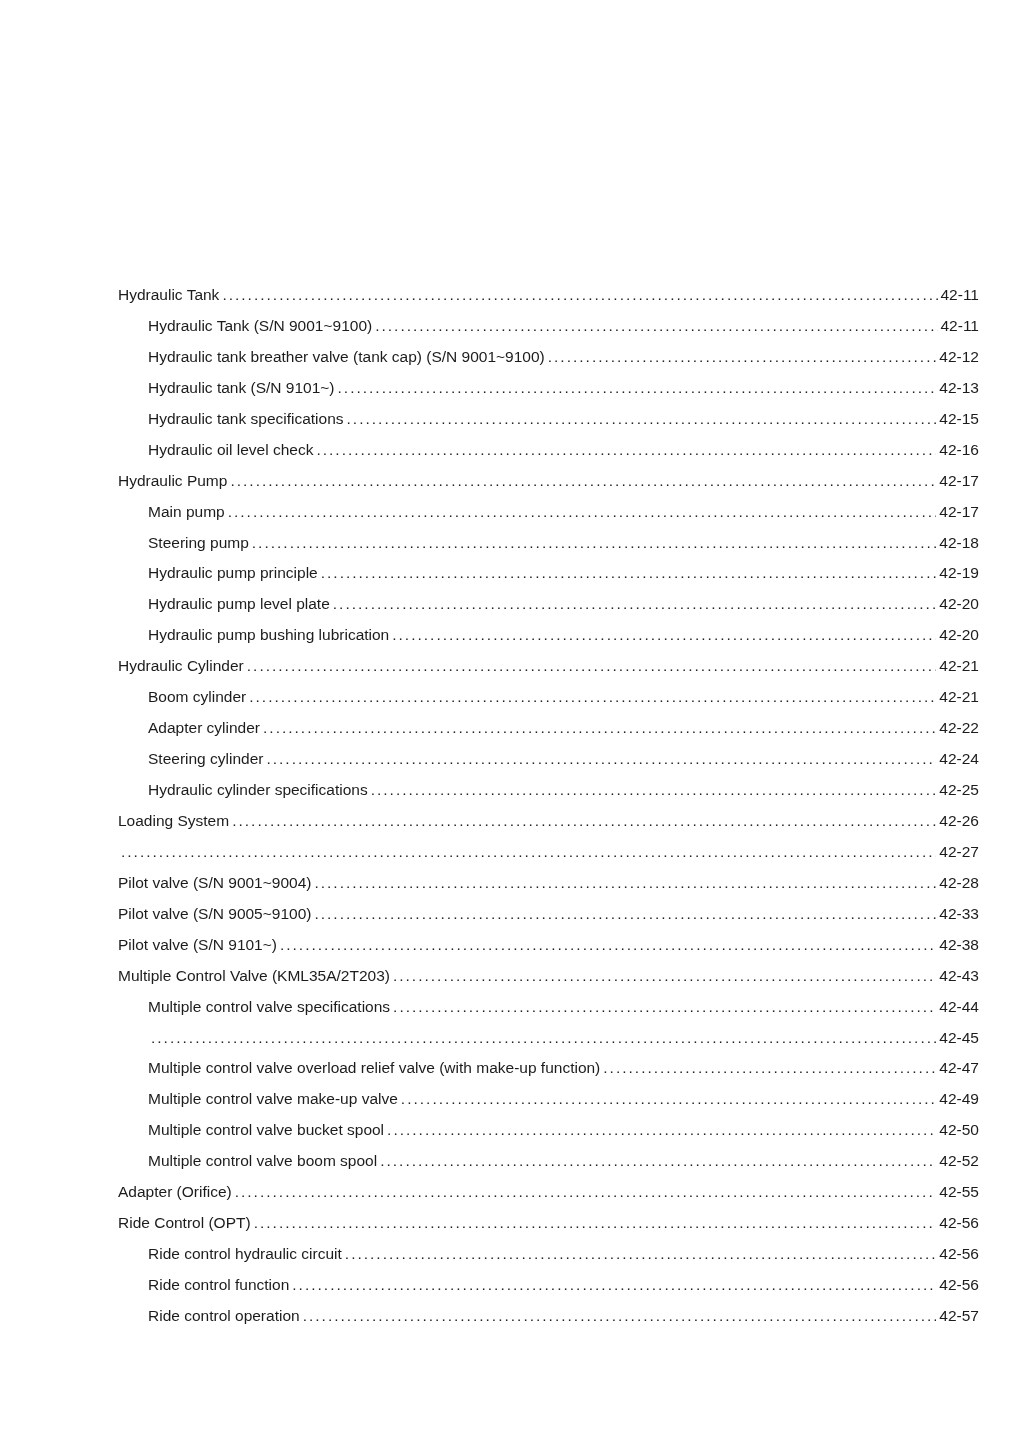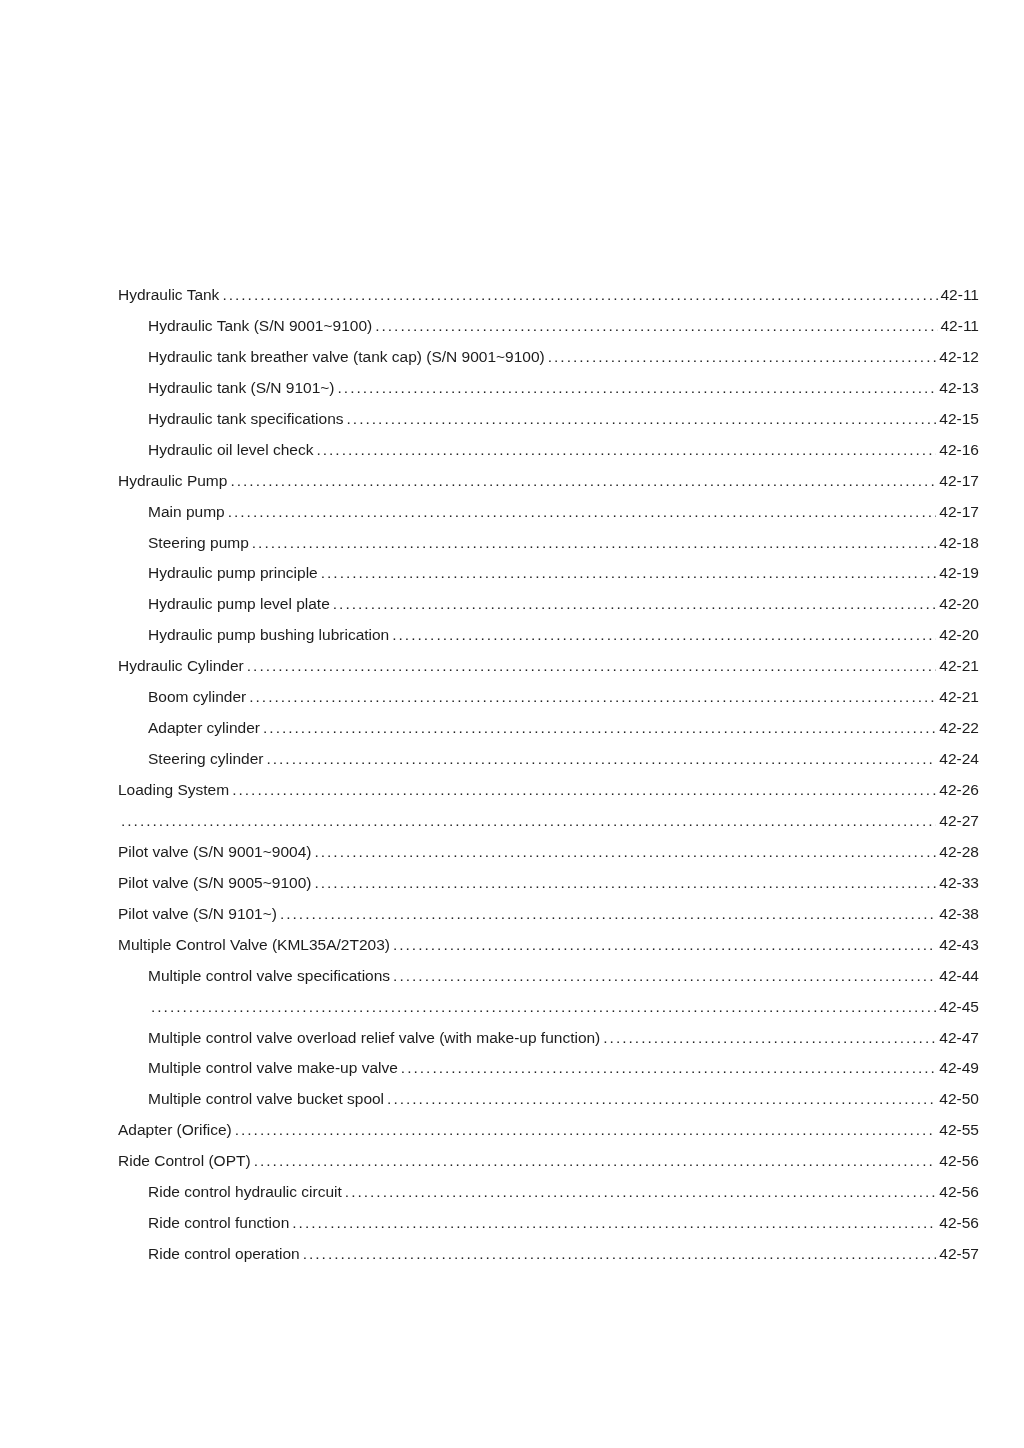--- a/index.html
+++ b/index.html
@@ -149,20 +149,25 @@
         <span class="leader"></span>
         <span class="page-num">42-22</span>
       </div>
 
       <div class="toc-row level-1">
         <span class="toc-title">Steering cylinder</span>
         <span class="leader"></span>
         <span class="page-num">42-24</span>
       </div>
 
+      <div class="toc-row level-1">
+        <span class="toc-title">Hydraulic cylinder specifications</span>
+        <span class="leader"></span>
+        <span class="page-num">42-25</span>
+      </div>
 
       <div class="toc-row level-0">
         <span class="toc-title">Loading System</span>
         <span class="leader"></span>
         <span class="page-num">42-26</span>
       </div>
 
       <div class="toc-row level-0">
         <span class="leader"></span>
         <span class="page-num">42-27</span>
@@ -214,20 +219,25 @@
         <span class="leader"></span>
         <span class="page-num">42-49</span>
       </div>
 
       <div class="toc-row level-1">
         <span class="toc-title">Multiple control valve bucket spool</span>
         <span class="leader"></span>
         <span class="page-num">42-50</span>
       </div>
 
+      <div class="toc-row level-1">
+        <span class="toc-title">Multiple control valve boom spool</span>
+        <span class="leader"></span>
+        <span class="page-num">42-52</span>
+      </div>
 
       <div class="toc-row level-0">
         <span class="toc-title">Adapter (Orifice)</span>
         <span class="leader"></span>
         <span class="page-num">42-55</span>
       </div>
 
       <div class="toc-row level-0">
         <span class="toc-title">Ride Control (OPT)</span>
         <span class="leader"></span>

